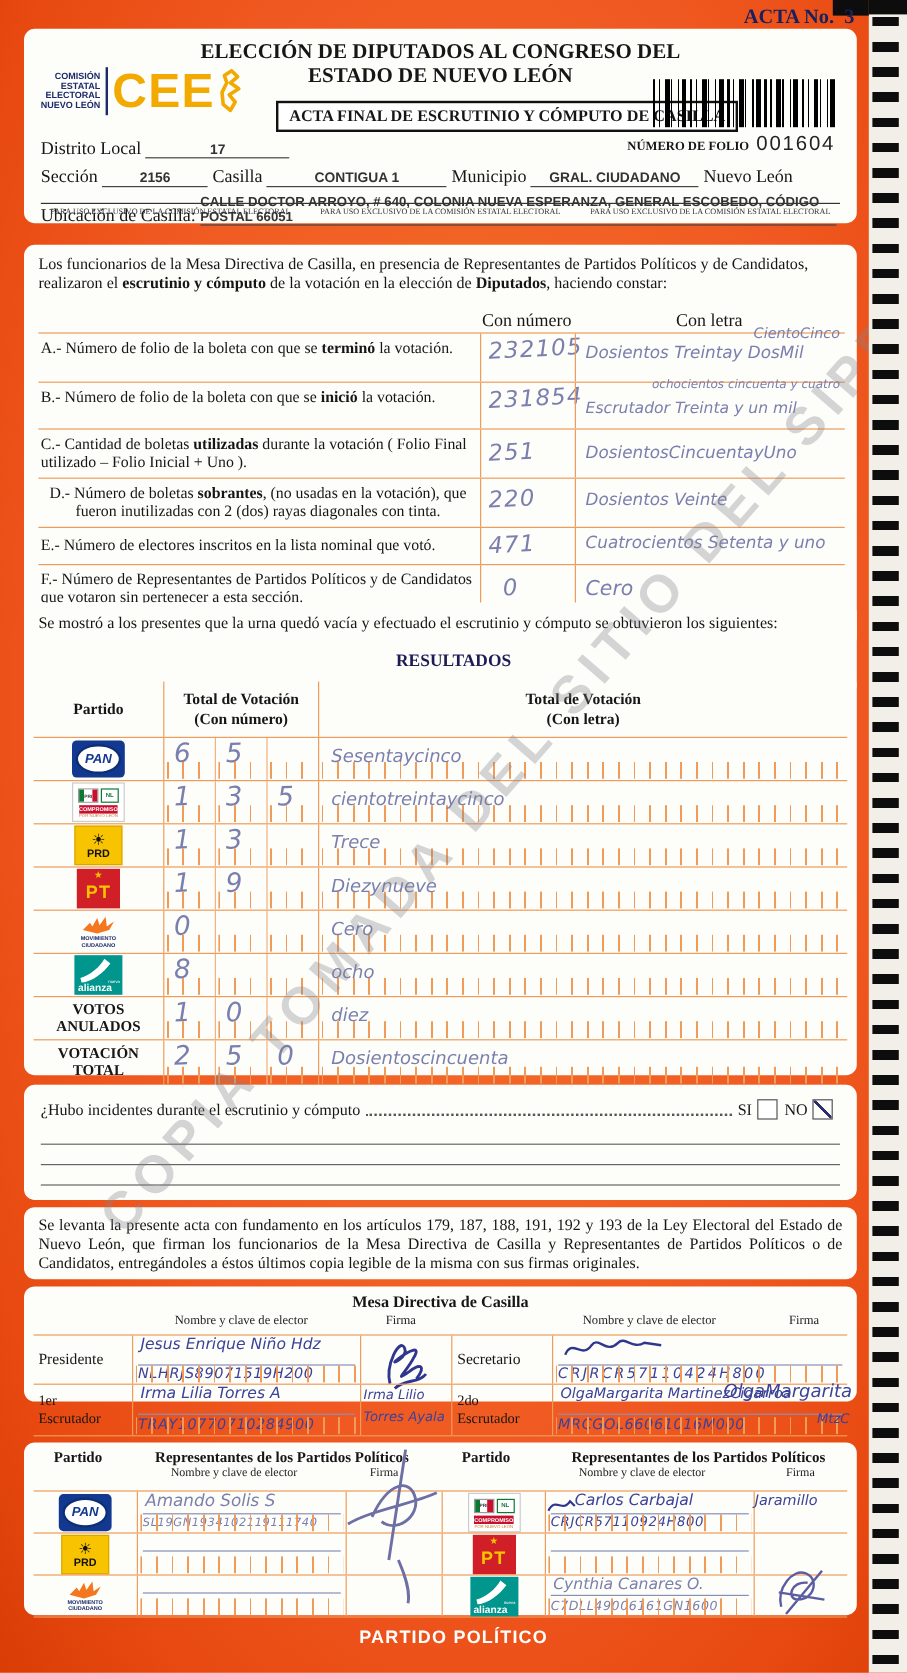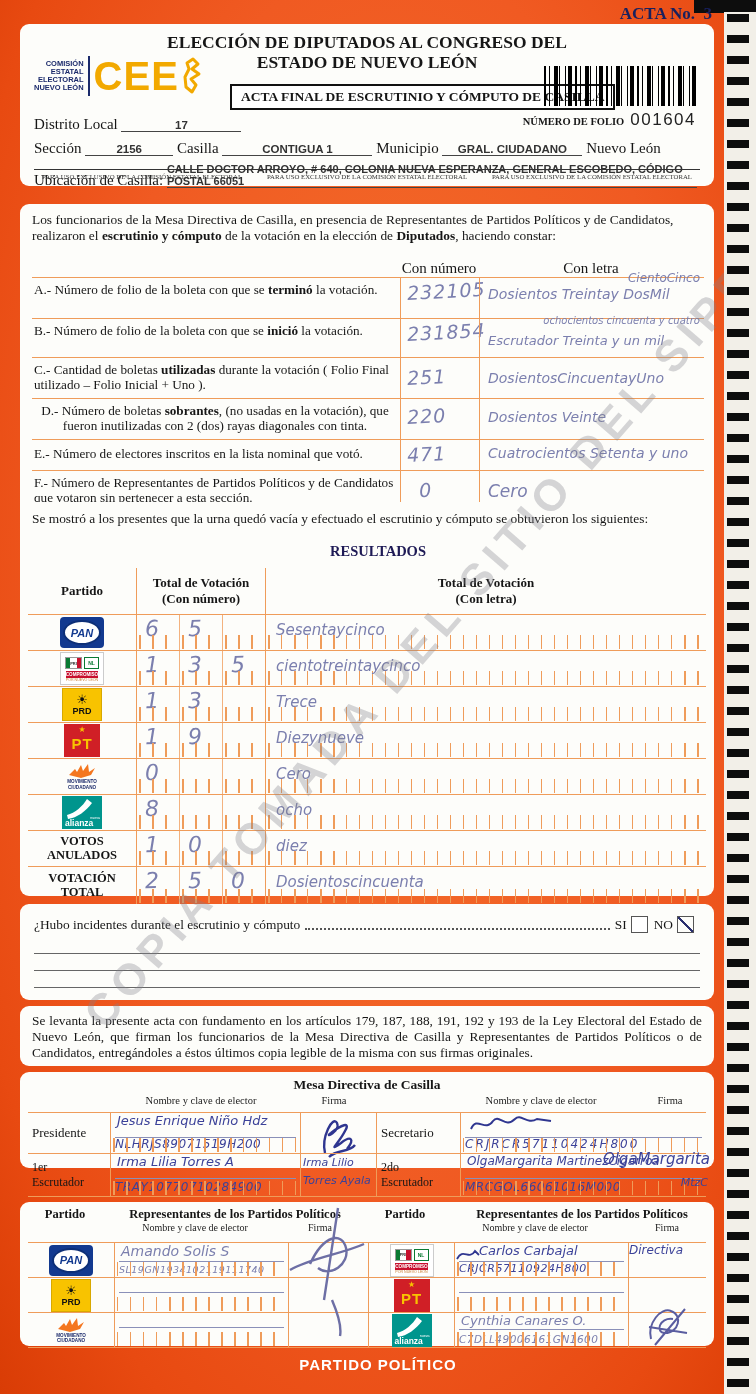--- a/index.html
+++ b/index.html
@@ -653,21 +653,21 @@
         <div class="mcell mname" style="width:174px;">
           <span class="ink-dark name-ink" style="font-size:13px;left:24px;">Carlos Carbajal</span>
           <svg class="sig" width="26" height="18" style="left:0px;top:2px;">
             <path d="M2 14 C8 2 14 16 20 6 L24 10" fill="none" stroke="#2f3690" stroke-width="1.8"></path>
           </svg>
           <div class="nline" style="top:18px;"></div>
           <span class="ink-dark clave-ink" style="font-size:11px;">CRJCR57110924H800</span>
           <div class="ticks"></div>
         </div>
         <div class="mcell mfirma" style="flex:1;">
-          <span class="ink-dark" style="position:absolute;left:0px;top:0px;font-size:12px;">Directiva</span>
+          <span class="ink-dark" style="position:absolute;left:0px;top:0px;font-size:12px;">Jaramillo</span>
         </div>
       </div>
 
       <div class="mrow" style="height:34px;">
         <div class="mcell" style="width:86px;display:flex;align-items:center;justify-content:center;">
             <div class="logo lg-prd">
               <span class="sun">☀</span>
               <b>PRD</b>
             </div>
           </div>

